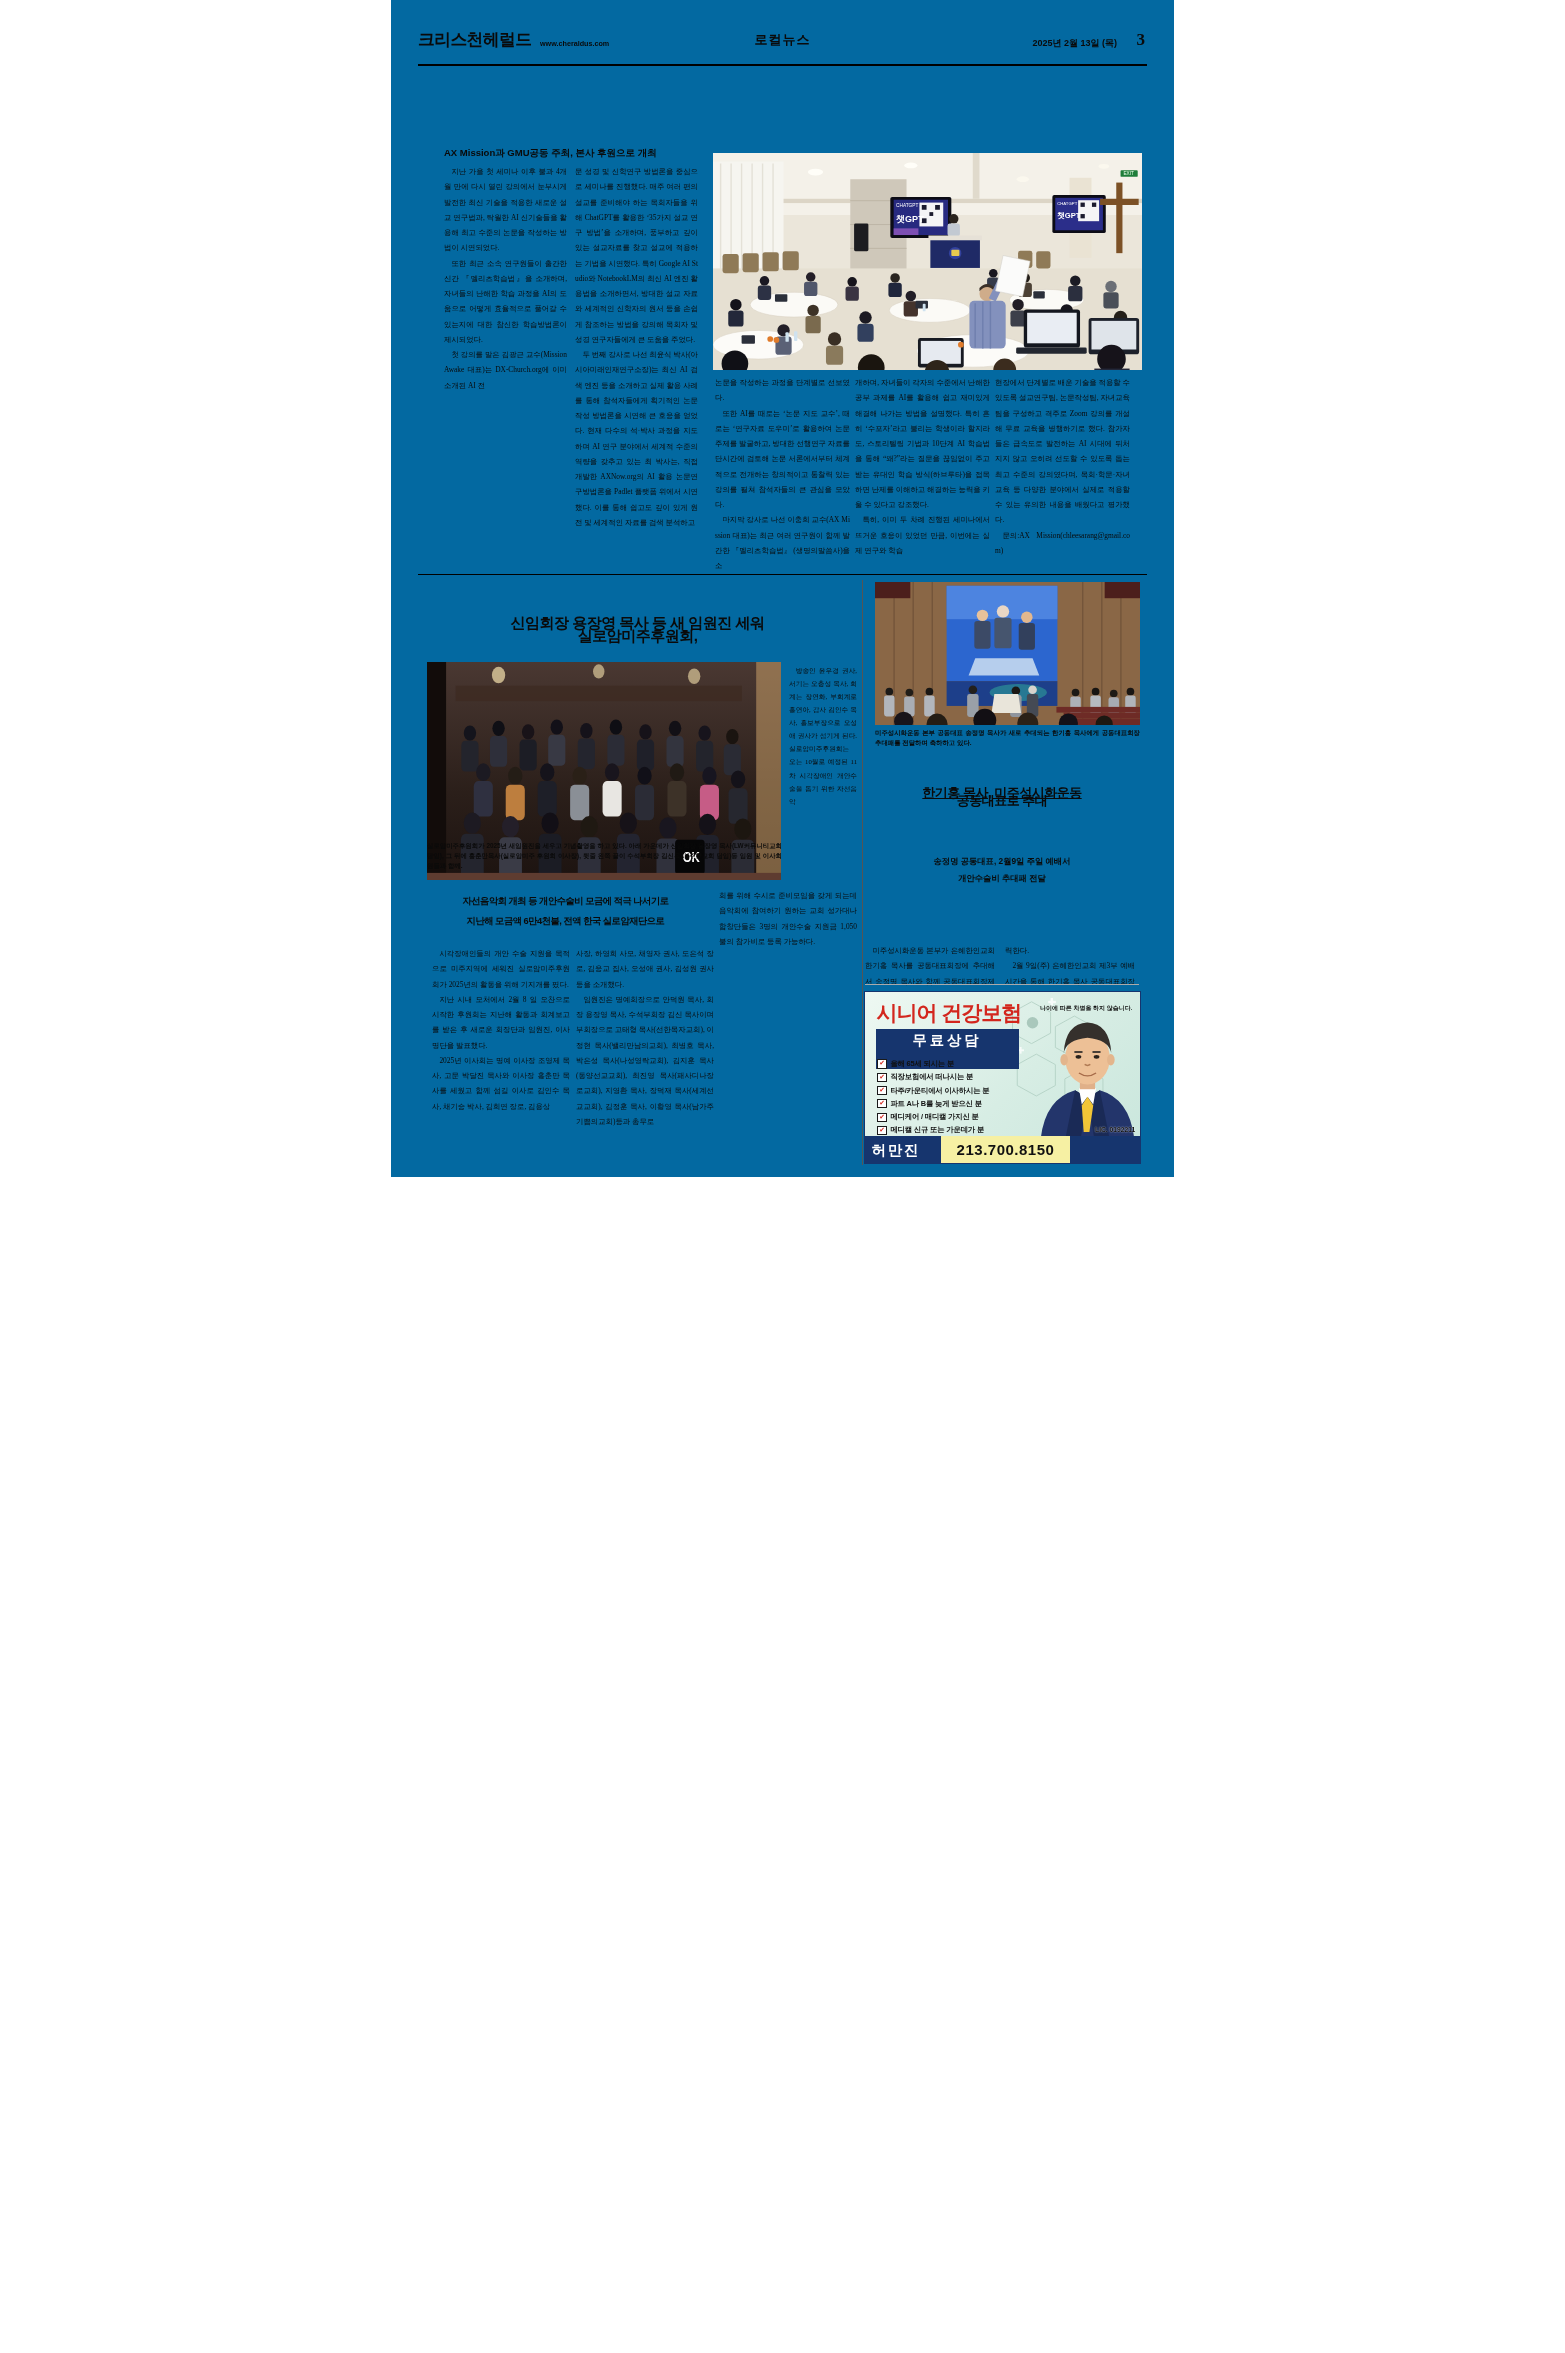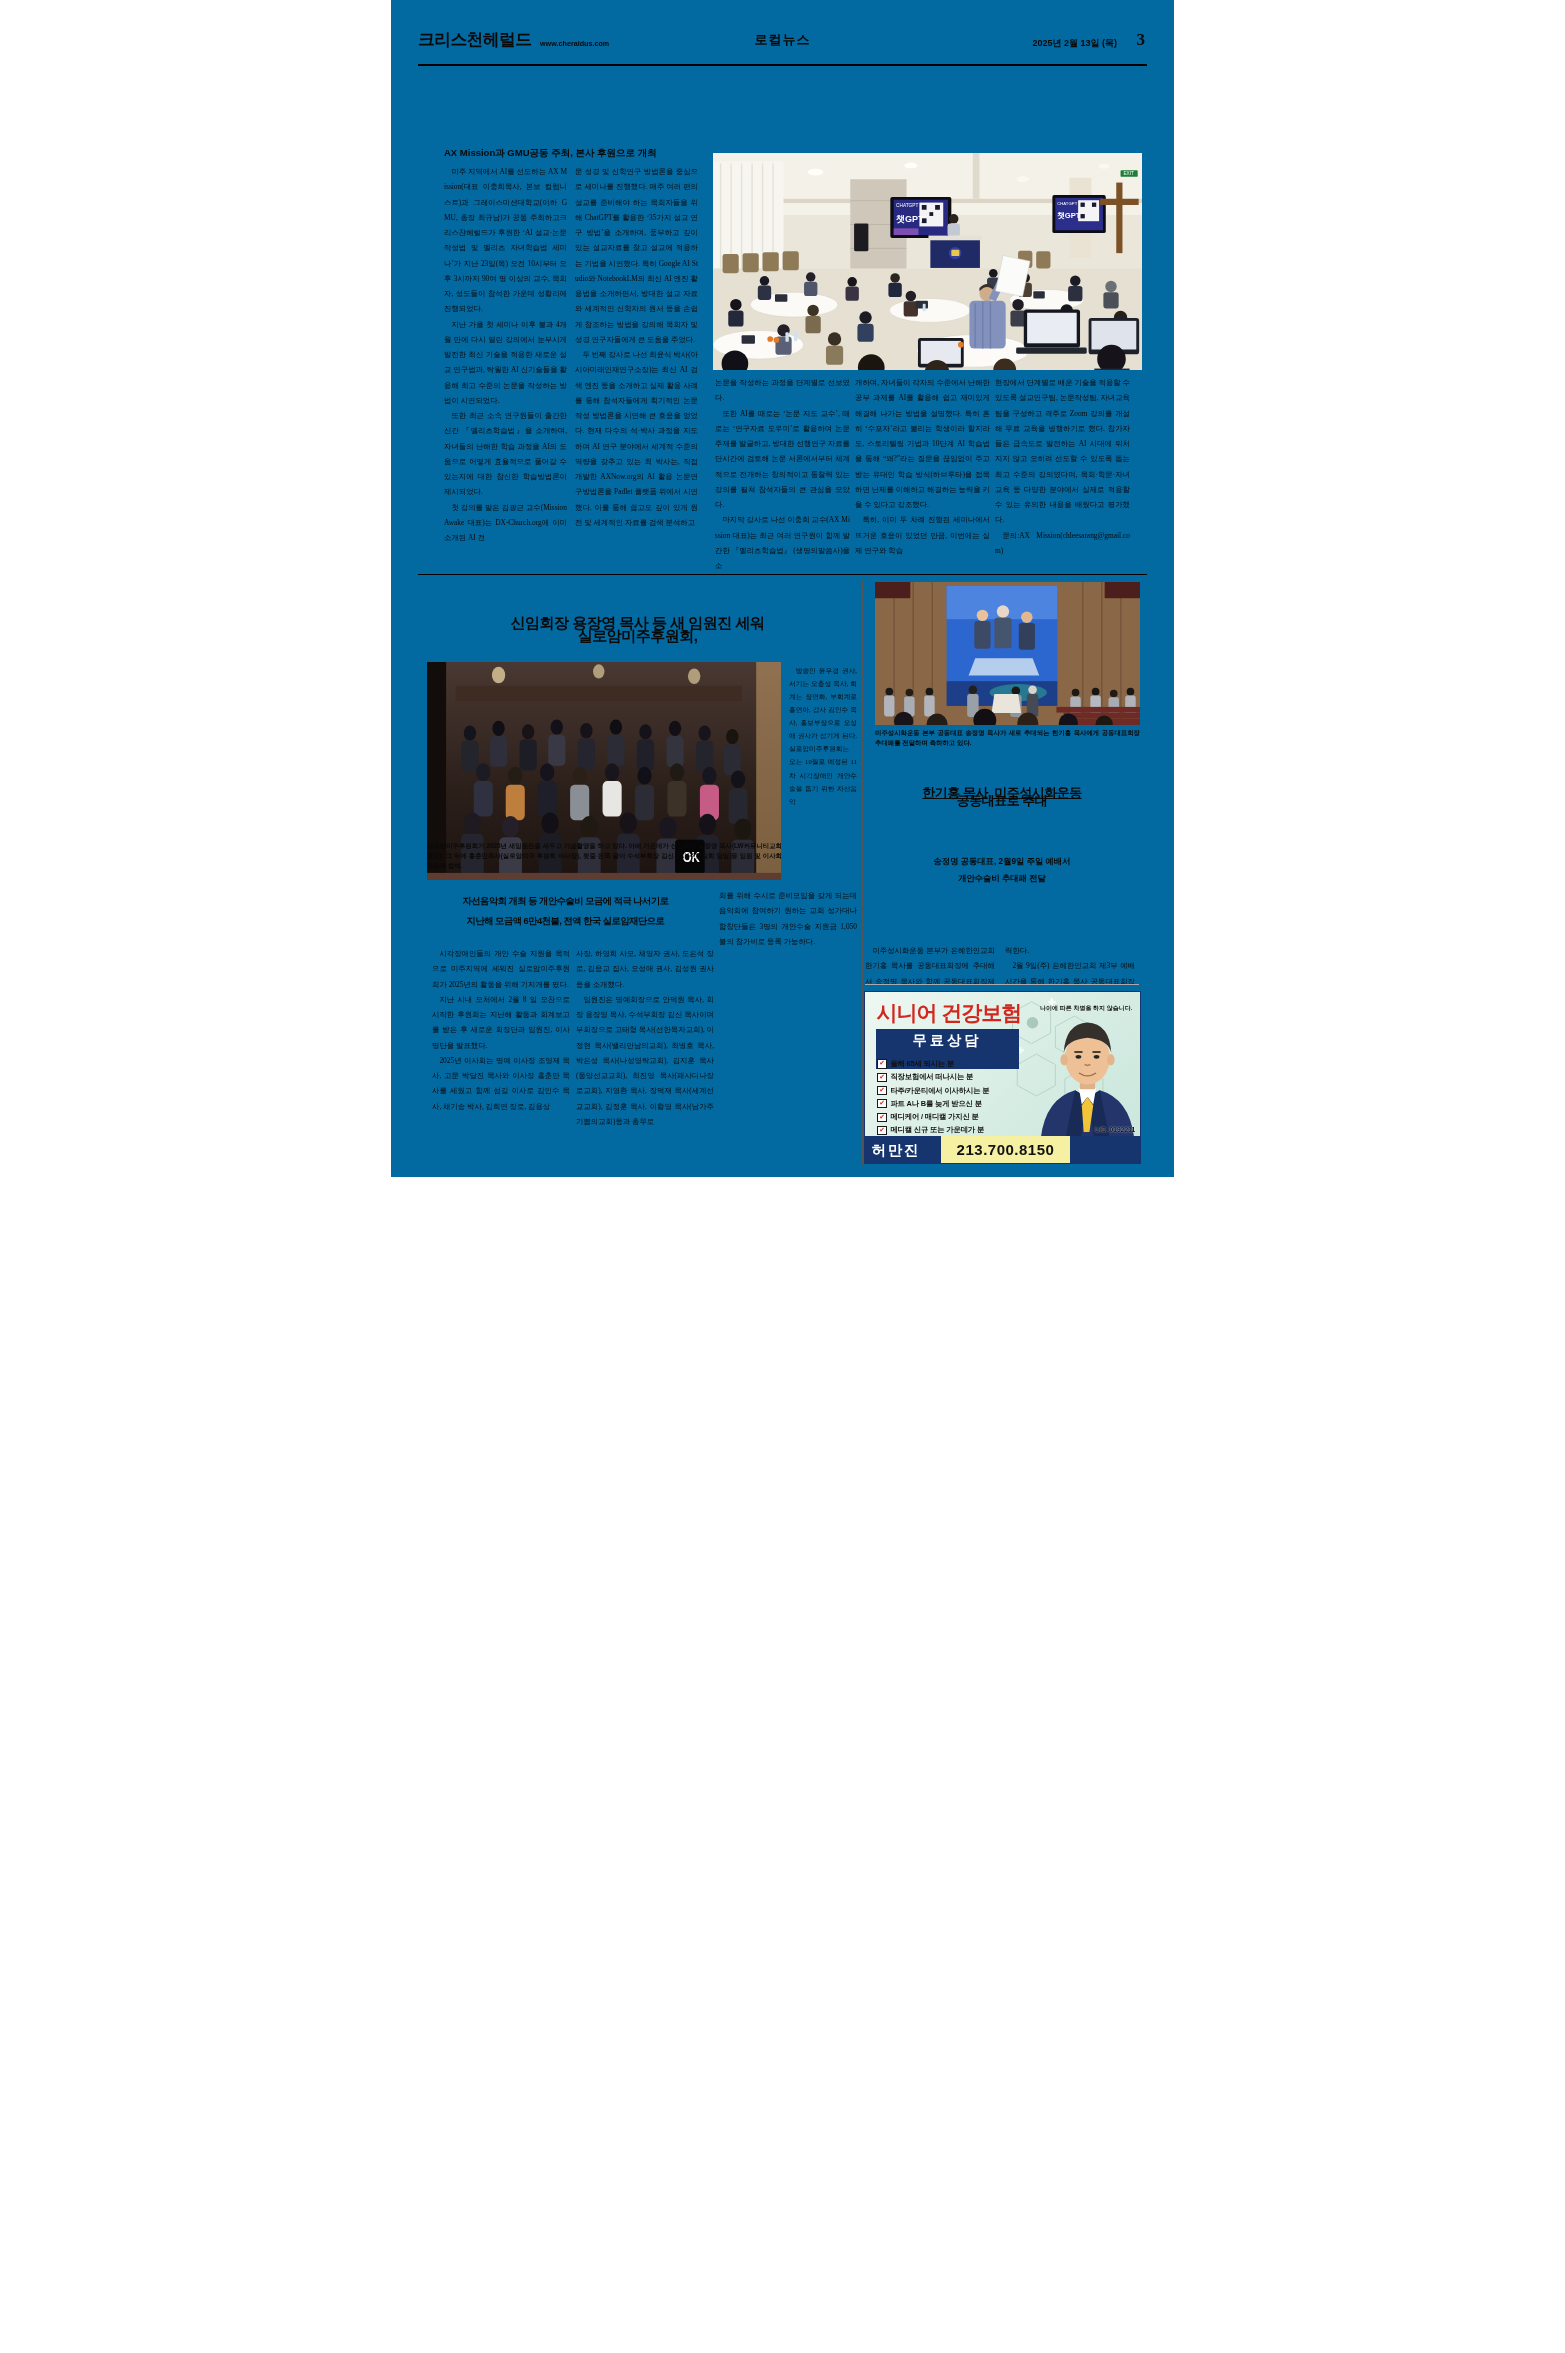--- a/index.html
+++ b/index.html
@@ -66,21 +66,20 @@
   <div class="abs masthead gothic">크리스천헤럴드</div>
   <div class="abs website gothic">www.cheraldus.com</div>
   <div class="abs sectionlbl gothic">로컬뉴스</div>
   <div class="abs dateline gothic">2025년 2월 13일 (목)</div>
   <div class="abs pagenum serif">3</div>
   <div class="abs headrule"></div>
 
   <div class="abs a1-subhead gothic">AX Mission과 GMU공동 주최, 본사 후원으로 개최</div>
 
   <div class="col serif" style="left:53px;top:164px;width:123px;height:408px;">
-      <p>미주 지역에서 AI를 선도하는 AX Mission(대표 이충희목사, 본보 컬럼니스트)과 그레이스미션대학교(이하 GMU, 총장 최규남)가 공동 주최하고크리스챤헤럴드가 후원한 ‘AI 설교·논문작성법 및 멜리츠 자녀학습법 세미나’가 지난 23일(목) 오전 10시부터 오후 3시까지 90여 명 이상의 교수, 목회자, 성도들이 참석한 가운데 성황리에 진행되었다.</p>
       <p>지난 가을 첫 세미나 이후 불과 4개월 만에 다시 열린 강의에서 눈부시게 발전한 최신 기술을 적용한 새로운 설교 연구법과, 탁월한 AI 신기술들을 활용해 최고 수준의 논문을 작성하는 방법이 시연되었다.</p>
       <p>또한 최근 소속 연구원들이 출간한 신간 『멜리츠학습법』을 소개하며, 자녀들의 난해한 학습 과정을 AI의 도움으로 어떻게 효율적으로 풀어갈 수 있는지에 대한 참신한 학습방법론이 제시되었다.</p>
       <p>첫 강의를 맡은 김광근 교수(Mission Awake 대표)는 DX-Church.org에 이미 소개된 AI 전</p>
     </div>
   <div class="col cont serif" style="left:184px;top:164px;width:123px;height:408px;">
       <p>문 성경 및 신학연구 방법론을 중심으로 세미나를 진행했다. 매주 여러 편의 설교를 준비해야 하는 목회자들을 위해 ChatGPT를 활용한 ‘35가지 설교 연구 방법’을 소개하며, 풍부하고 깊이 있는 설교자료를 찾고 설교에 적용하는 기법을 시연했다. 특히 Google AI Studio와 NotebookLM의 최신 AI 엔진 활용법을 소개하면서, 방대한 설교 자료와 세계적인 신학자의 원서 등을 손쉽게 참조하는 방법을 강의해 목회자 및 성경 연구자들에게 큰 도움을 주었다.</p>
       <p>두 번째 강사로 나선 최윤식 박사(아시아미래인재연구소장)는 최신 AI 검색 엔진 등을 소개하고 실제 활용 사례를 통해 참석자들에게 획기적인 논문작성 방법론을 시연해 큰 호응을 얻었다. 현재 다수의 석·박사 과정을 지도하며 AI 연구 분야에서 세계적 수준의 역량을 갖추고 있는 최 박사는, 직접 개발한 AXNow.org의 AI 활용 논문연구방법론을 Padlet 플랫폼 위에서 시연했다. 이를 통해 쉽고도 깊이 있게 원전 및 세계적인 자료를 검색 분석하고</p>
     </div>
 
   <div class="photo" style="left:322px;top:153px;width:429px;height:217px;">

